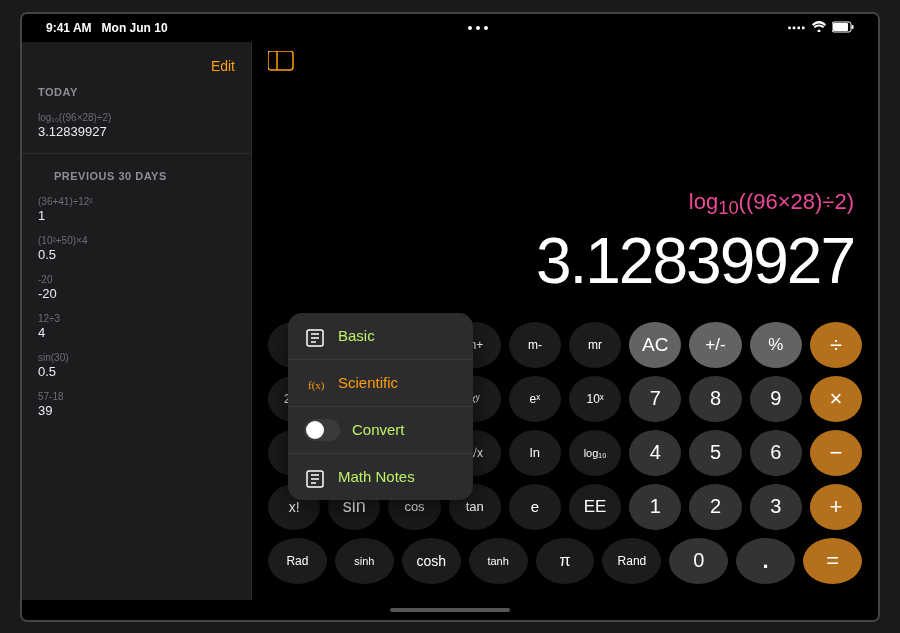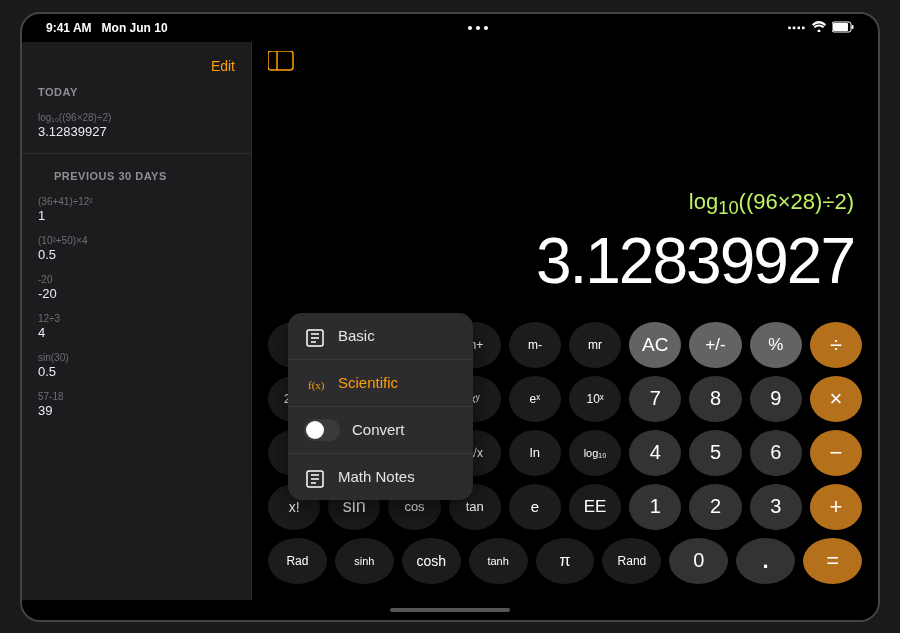--- a/index.html
+++ b/index.html
@@ -12,21 +12,21 @@
       justify-content: center;
       font-family: -apple-system, BlinkMacSystemFont, 'SF Pro Display', 'Helvetica Neue', sans-serif;
       overflow: hidden;
     }
 
     
     .ipad-frame {
       width: 860px;
       height: 610px;
       background: #2a2a2c;
-      border-radius: 20px;
+      border-radius: 7px;
       position: relative;
       border: 2px solid #444;
       overflow: hidden;
       display: flex;
       flex-direction: column;
     }
 
     
     .status-bar {
       height: 28px;
@@ -141,21 +141,21 @@
     
     .calc-display {
       flex: 1;
       display: flex;
       flex-direction: column;
       align-items: flex-end;
       justify-content: flex-end;
       padding: 0 24px 16px 24px;
     }
     .calc-formula {
-      color: #bef264;
+      color: #ec4899;
       font-size: 22px;
       font-weight: 300;
       margin-bottom: 4px;
     }
     .calc-result {
       color: #fff;
       font-size: 64px;
       font-weight: 200;
       letter-spacing: -2px;
     }
@@ -223,21 +223,21 @@
     .dropdown-item-icon {
       width: 22px;
       height: 22px;
       display: flex;
       align-items: flex-end;
       justify-content: center;
       font-size: 16px;
     }
     .dropdown-item-label {
       font-size: 15px;
-      color: #e5e5e5;
+      color: #bef264;
       font-weight: 400;
     }
     .dropdown-item-label.active {
       color: #ff9f0a;
     }
     .dropdown-item-icon.active {
       color: #ff9f0a;
     }
     .toggle-switch {
       width: 36px;

